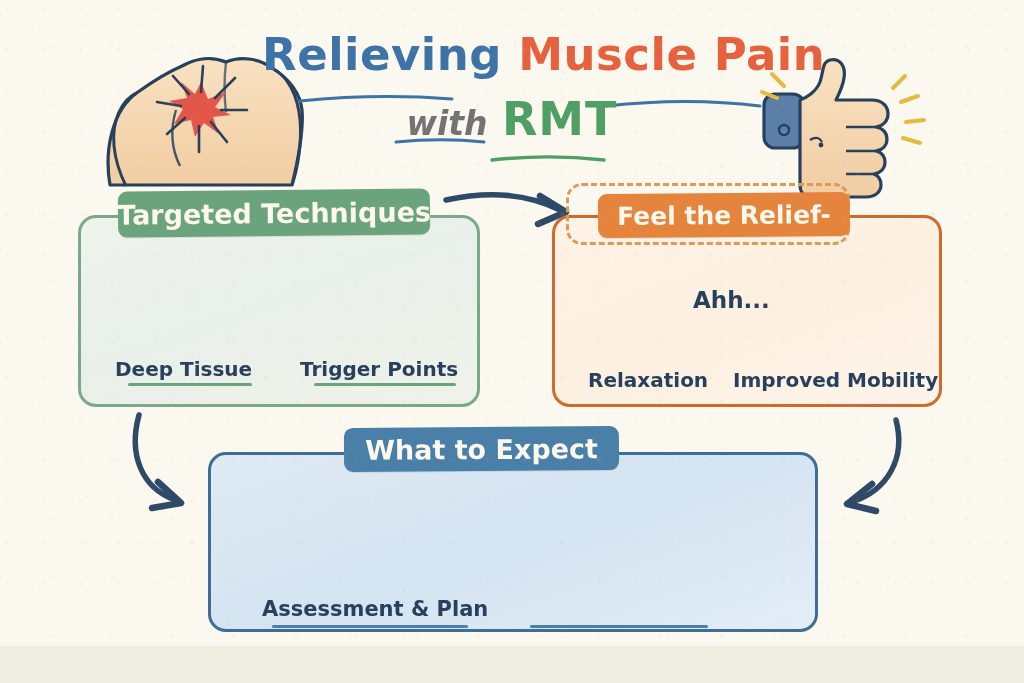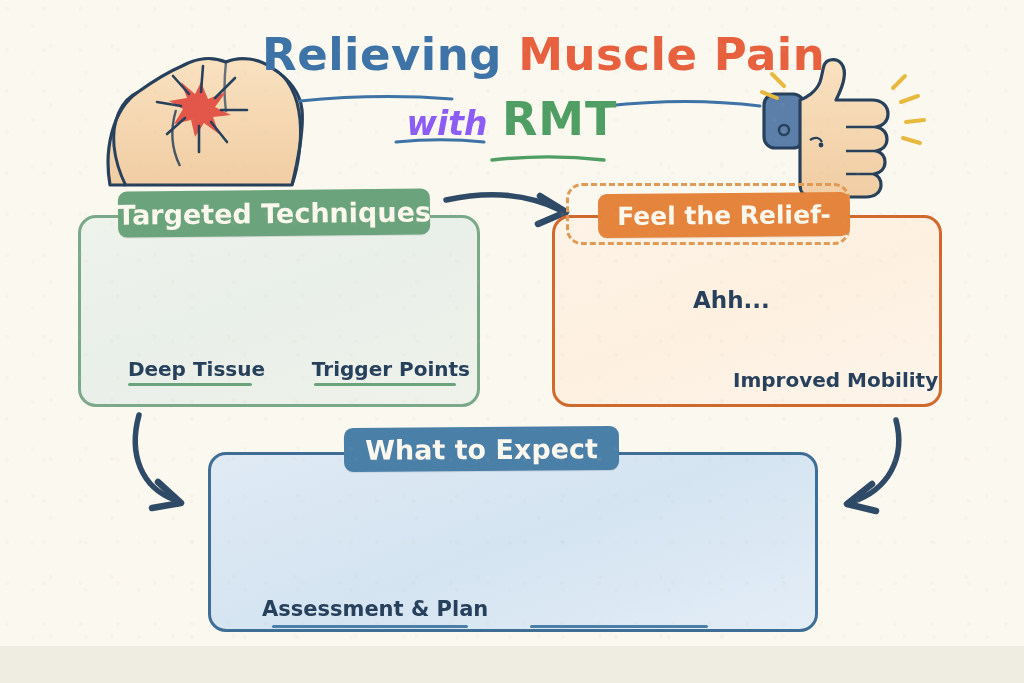--- a/index.html
+++ b/index.html
@@ -57,21 +57,21 @@
     position: absolute;
     left: 0; top: 70px;
     width: 500px;
     text-align: center;
     white-space: nowrap;
     font-size: 41px;
     font-weight: 700;
   }
   .t-blue   { color: #3d73a6; }
   .t-orange { color: #e7613f; }
-  .t-with   { font-size: 33px; font-style: italic; color: #8b5cf6; }
+  .t-with   { font-size: 33px; font-style: italic; color: #737373; }
   .t-rmt    { font-size: 46px; color: #4f9e63; letter-spacing: 1px; margin-top: 32px; }
 
   
   .card {
     position: absolute;
     border-radius: 18px;
     box-sizing: border-box;
   }
   .card-green {
     left: 78px; top: 215px;
@@ -129,21 +129,21 @@
     left: 344px; top: 427px;
     width: 275px; height: 44px;
     background: #4a7fa8;
     font-size: 27px;
     transform: rotate(-0.4deg);
   }
 
   
   .item-label {
     position: absolute;
-    text-align: right;
+    text-align: left;
     color: #27415c;
     font-weight: 700;
     white-space: nowrap;
   }
   .lbl-deep      { left: 115px; top: 357px; width: 150px; font-size: 20px; }
   .lbl-trigger   { left: 300px; top: 357px; width: 170px; font-size: 20px; }
   .lbl-relax     { left: 588px; top: 368px; width: 150px; font-size: 20px; }
   .lbl-mobility  { left: 733px; top: 368px; width: 195px; font-size: 20px; }
   .lbl-assess    { left: 262px; top: 597px; width: 215px; font-size: 21px; }
   .lbl-healing   { left: 520px; top: 597px; width: 200px; font-size: 21px; }
@@ -429,20 +429,21 @@
   <div class="banner banner-green">Targeted Techniques</div>
   <div class="item-label lbl-deep">Deep Tissue</div>
   <div class="underline ul-green ul-deep"></div>
   <div class="item-label lbl-trigger">Trigger Points</div>
   <div class="underline ul-green ul-trigger"></div>
 
   <div class="card card-orange"></div>
   <div class="card-dashed-ring"></div>
   <div class="banner banner-orange">Feel the Relief-</div>
   <div class="ahh">Ahh...</div>
+  <div class="item-label lbl-relax">Relaxation</div>
   <div class="item-label lbl-mobility">Improved Mobility</div>
 
   <div class="card card-blue"></div>
   <div class="banner banner-blue">What to Expect</div>
   <div class="item-label lbl-assess">Assessment &amp; Plan</div>
   <div class="underline ul-blue ul-assess"></div>
   <div class="underline ul-blue ul-healing"></div>
 
 </div>
 

